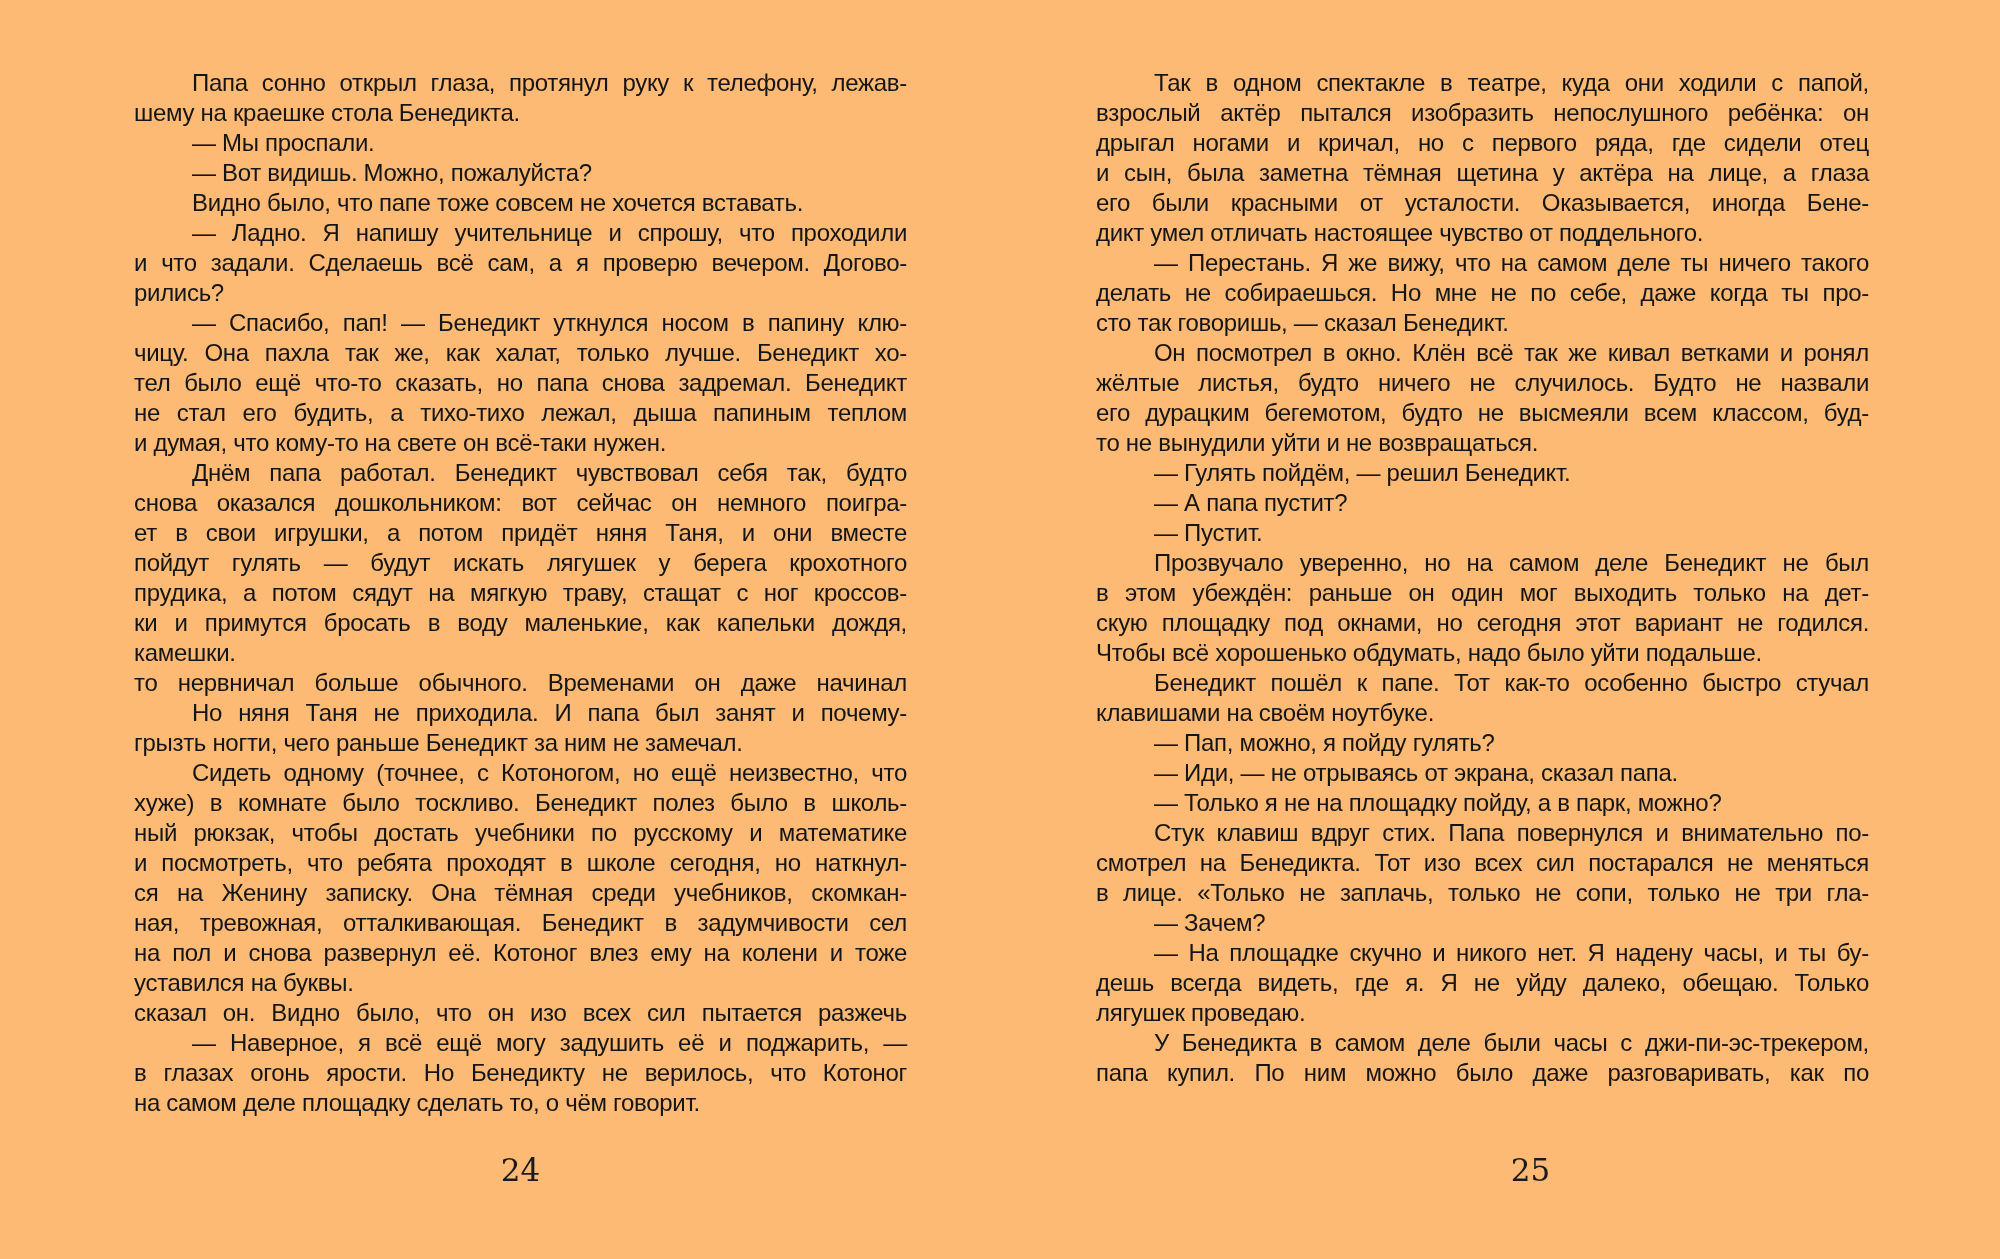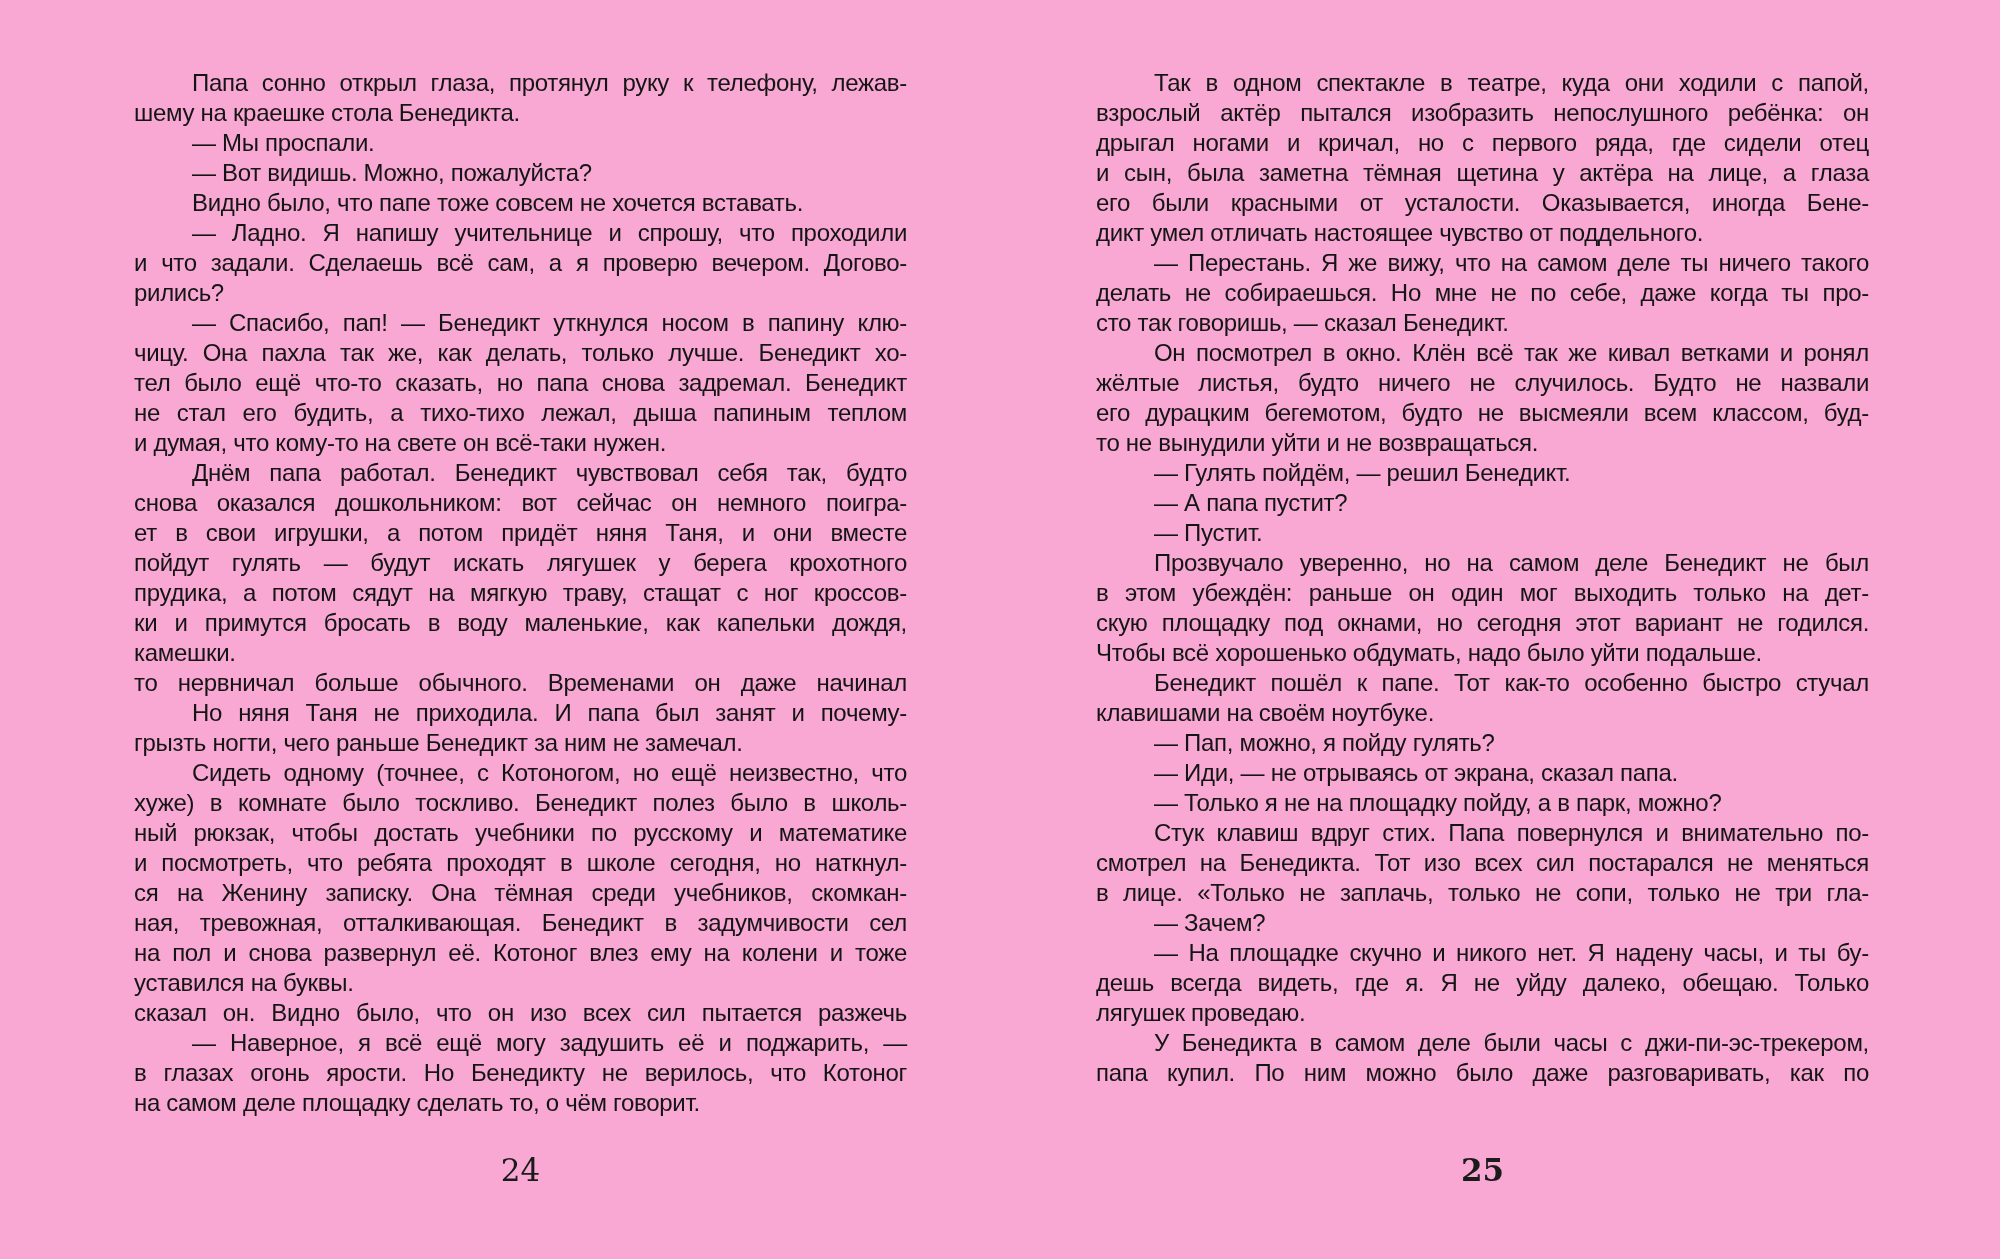--- a/index.html
+++ b/index.html
@@ -6,21 +6,21 @@
   html, body { margin: 0; padding: 0; }
   body {
     width: 2000px; height: 1259px;
     background: #ffffff;
     font-family: "Liberation Sans", sans-serif;
     color: #151515;
   }
   .spread {
     position: relative;
     width: 2000px; height: 1259px;
-    background: #f9a8d4;
+    background: #fdba74;
     overflow: hidden;
   }
   .column {
     position: absolute;
     top: 68px;
     width: 773px;
     font-size: 24px;
     letter-spacing: -0.3px;
   }
   .column.left  { left: 134px; }
@@ -39,21 +39,21 @@
   .pagenum {
     position: absolute;
     top: 1152px;
     width: 773px;
     text-align: center;
     font-family: "DejaVu Serif", serif;
     font-size: 31px;
     color: #1b1b1b;
   }
   .pagenum.left  { left: 134px; text-align: center; }
-  .pagenum.right { left: 1096px; font-weight: bold; }
+  .pagenum.right { left: 1144px; }
 </style>
 </head>
 <body>
 
 <div class="spread">
 
   <section>
     <div class="column left">
         <div class="para">
           <div class="line first">Папа сонно открыл глаза, протянул руку к телефону, лежав-</div>
@@ -68,21 +68,21 @@
         <div class="para">
           <div class="line first end">Видно было, что папе тоже совсем не хочется вставать.</div>
         </div>
         <div class="para">
           <div class="line first">— Ладно. Я напишу учительнице и спрошу, что проходили</div>
           <div class="line">и что задали. Сделаешь всё сам, а я проверю вечером. Догово-</div>
           <div class="line end">рились?</div>
         </div>
         <div class="para">
           <div class="line first">— Спасибо, пап! — Бенедикт уткнулся носом в папину клю-</div>
-          <div class="line">чицу. Она пахла так же, как делать, только лучше. Бенедикт хо-</div>
+          <div class="line">чицу. Она пахла так же, как халат, только лучше. Бенедикт хо-</div>
           <div class="line">тел было ещё что-то сказать, но папа снова задремал. Бенедикт</div>
           <div class="line">не стал его будить, а тихо-тихо лежал, дыша папиным теплом</div>
           <div class="line end">и думая, что кому-то на свете он всё-таки нужен.</div>
         </div>
         <div class="para">
           <div class="line first">Днём папа работал. Бенедикт чувствовал себя так, будто</div>
           <div class="line">снова оказался дошкольником: вот сейчас он немного поигра-</div>
           <div class="line">ет в свои игрушки, а потом придёт няня Таня, и они вместе</div>
           <div class="line">пойдут гулять — будут искать лягушек у берега крохотного</div>
           <div class="line">прудика, а потом сядут на мягкую траву, стащат с ног кроссов-</div>

